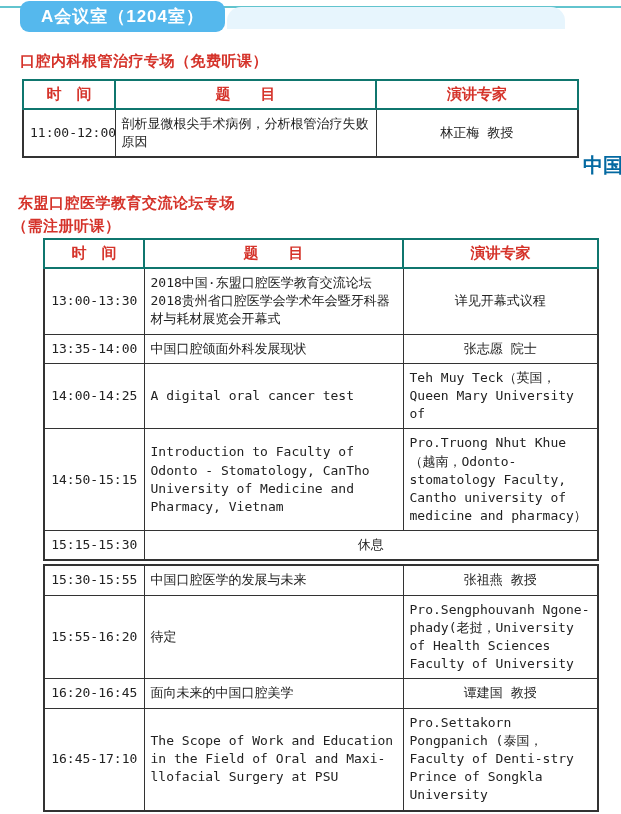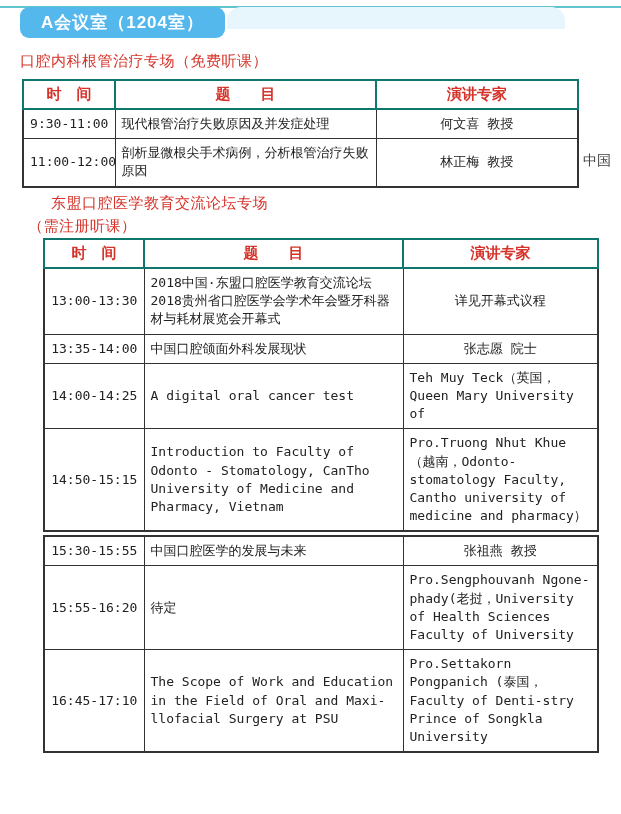--- a/index.html
+++ b/index.html
@@ -3,40 +3,40 @@
 <meta charset="utf-8">
 <style>
   html,body{margin:0;padding:0;}
   body{
     width:621px;height:814px;position:relative;overflow:hidden;
     background:#ffffff;
     font-family:"Liberation Sans", sans-serif;
   }
   .topline{position:absolute;left:0;top:6px;width:621px;height:2px;background:#62c4ce;}
   .room-tab{
-    position:absolute;left:20px;top:7px;width:205px;height:31px;
+    position:absolute;left:20px;top:1px;width:205px;height:31px;
     background:#55b8ed;border-radius:9px;
     color:#ffffff;font-weight:bold;font-size:17px;
     display:flex;align-items:center;justify-content:center;
     letter-spacing:1px;
   }
   .ghost-tab{
     position:absolute;left:227px;top:7px;width:338px;height:22px;
     background:#e7f5fd;border-radius:14px 14px 0 0;
   }
   .sec-title{
-    position:absolute;color:#d5332a;font-weight:normal;font-size:15px;
+    position:absolute;color:#d5332a;font-weight:bold;font-size:15px;
     letter-spacing:0.5px;white-space:nowrap;
   }
   #sec1-title{left:20px;top:52px;}
-  #sec2-title{left:18px;top:194px;margin-left:33px;}
-  #sec2-subtitle{left:28px;top:217px;}
+  #sec2-title{left:18px;top:194px;}
+  #sec2-subtitle{left:12px;top:217px;}
   .watermark{
     position:absolute;left:583px;top:152px;width:38px;
-    color:#404040;font-weight:normal;font-size:14px;white-space:nowrap;overflow:hidden;
+    color:#0369a1;font-weight:bold;font-size:20px;white-space:nowrap;overflow:hidden;
   }
   .tbl-wrap1{position:absolute;left:22px;top:79px;width:557px;}
   .tbl-wrap2{position:absolute;left:43px;top:238px;width:556px;}
   table.sched{
     border-collapse:collapse;table-layout:fixed;width:100%;
     border:2px solid #333;
     font-family:"DejaVu Sans Mono","Liberation Mono",monospace;
     font-size:13px;color:#222;
   }
   table.sched + table.sched{margin-top:3px;}
@@ -76,25 +76,20 @@
       </colgroup>
     <thead>
       <tr>
         <th>时　间</th>
         <th>题　　目</th>
         <th>演讲专家</th>
       </tr>
     </thead>
     <tbody>
         <tr>
-          <td class="c-time">9:30-11:00</td>
-          <td class="c-topic">现代根管治疗失败原因及并发症处理</td>
-          <td class="c-speaker">何文喜 教授</td>
-        </tr>
-        <tr>
           <td class="c-time">11:00-12:00</td>
           <td class="c-topic">剖析显微根尖手术病例，分析根管治疗失败原因</td>
           <td class="c-speaker">林正梅 教授</td>
         </tr>
       </tbody>
   </table>
 </div>
 
 <div class="watermark">中国</div>
 
@@ -129,39 +124,48 @@
         <tr>
           <td class="c-time">14:00-14:25</td>
           <td class="c-topic">A digital oral cancer test</td>
           <td class="c-speaker left">Teh Muy Teck（英国，Queen Mary University of</td>
         </tr>
         <tr>
           <td class="c-time">14:50-15:15</td>
           <td class="c-topic">Introduction to Faculty of Odonto - Stomatology, CanTho University of Medicine and Pharmacy, Vietnam</td>
           <td class="c-speaker left">Pro.Truong Nhut Khue（越南，Odonto-stomatology Faculty, Cantho university of medicine and pharmacy）</td>
         </tr>
+        <tr>
+          <td class="c-time">15:15-15:30</td>
+          <td class="c-topic merged" colspan="2">休息</td>
+        </tr>
       </tbody>
   </table>
   <table class="sched">
     <colgroup>
         <col class="w-time2">
         <col class="w-topic2">
         <col class="w-spk2">
       </colgroup>
     <tbody>
         <tr>
           <td class="c-time">15:30-15:55</td>
           <td class="c-topic">中国口腔医学的发展与未来</td>
           <td class="c-speaker">张祖燕 教授</td>
         </tr>
         <tr>
           <td class="c-time">15:55-16:20</td>
           <td class="c-topic">待定</td>
           <td class="c-speaker left">Pro.Sengphouvanh Ngone-phady(老挝，University of Health Sciences Faculty of University</td>
         </tr>
         <tr>
+          <td class="c-time">16:20-16:45</td>
+          <td class="c-topic">面向未来的中国口腔美学</td>
+          <td class="c-speaker">谭建国 教授</td>
+        </tr>
+        <tr>
           <td class="c-time">16:45-17:10</td>
           <td class="c-topic">The Scope of Work and Education in the Field of Oral and Maxi-llofacial Surgery at PSU</td>
           <td class="c-speaker left">Pro.Settakorn Pongpanich (泰国，Faculty of Denti-stry Prince of Songkla University</td>
         </tr>
       </tbody>
   </table>
 </div>
 
 </body></html>

